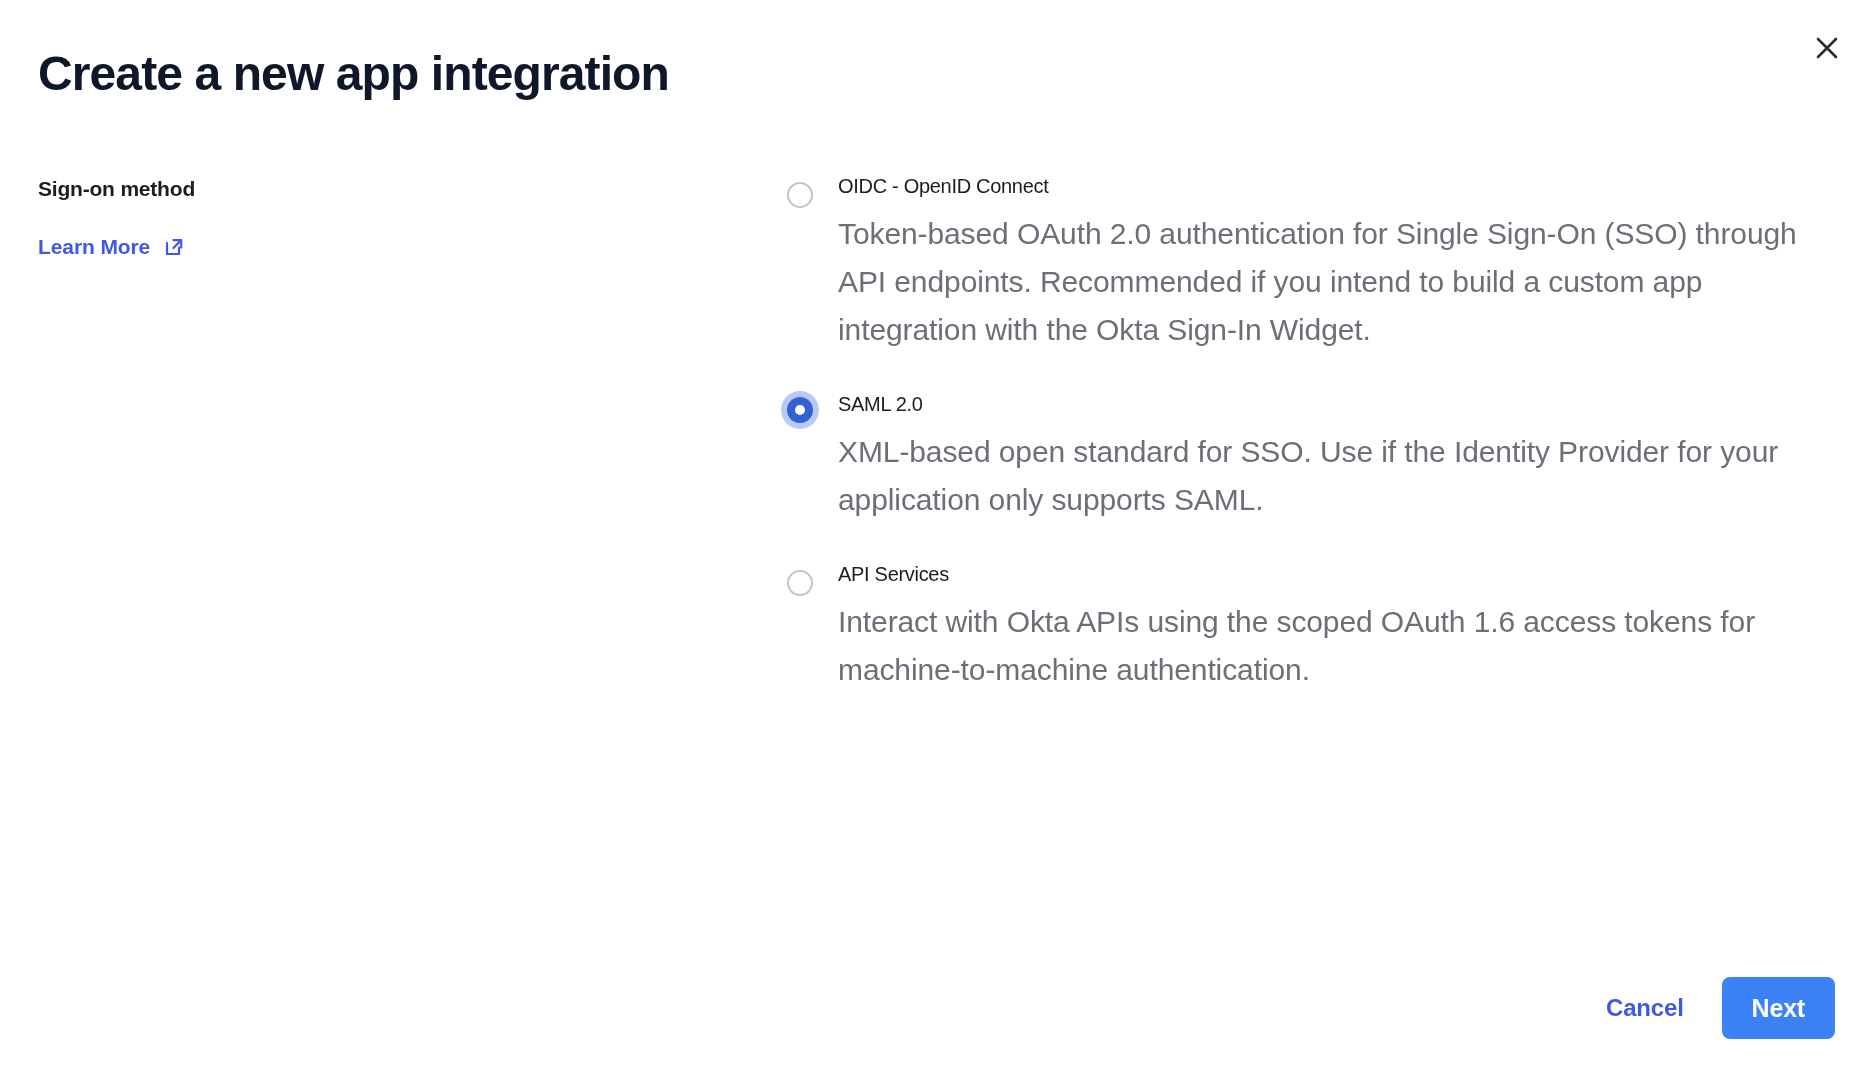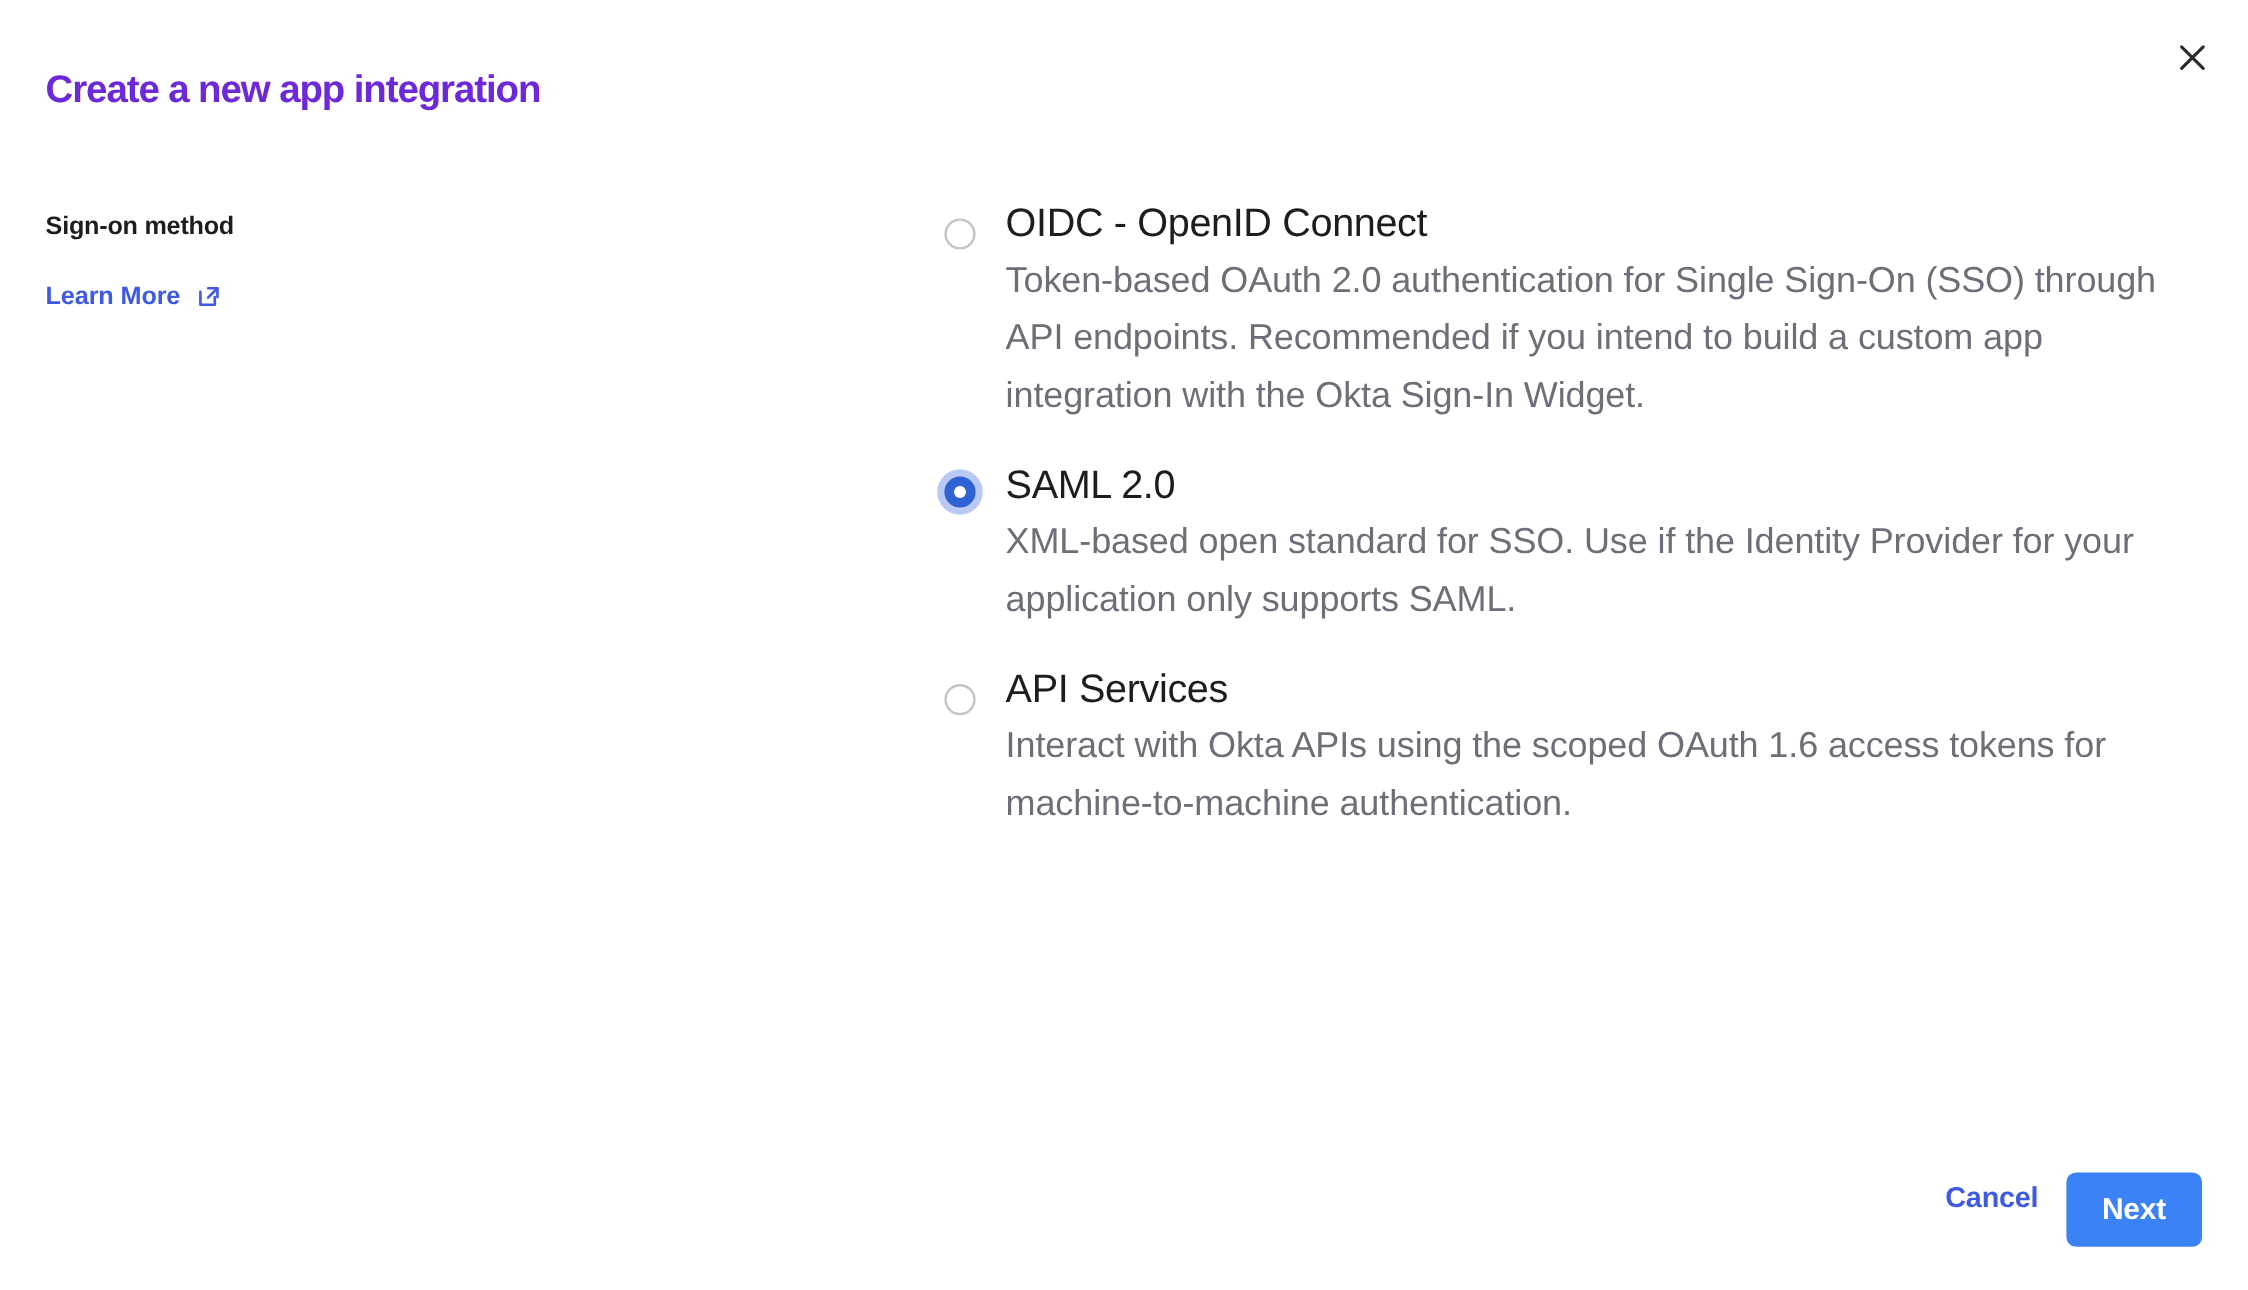--- a/index.html
+++ b/index.html
@@ -37,25 +37,25 @@
     cursor: pointer;
     padding: 0;
   }
   .close-btn svg { display: block; }
 
   
   .page-title {
     position: absolute;
     left: 38px;
     top: 48px;
-    font-size: 32px;
+    font-size: 48px;
     line-height: 52px;
     font-weight: 700;
     letter-spacing: -0.9px;
-    color: #6d28d9;
+    color: #0f172a;
     margin: 0;
     font-family: "Liberation Sans", sans-serif;
   }
 
   
   .left-col {
     position: absolute;
     left: 38px;
     top: 175px;
     width: 560px;
@@ -138,42 +138,42 @@
     justify-content: center;
   }
   .radio.selected .dot {
     width: 10px;
     height: 10px;
     border-radius: 50%;
     background: #ffffff;
   }
 
   .option-title {
-    font-size: 33px;
+    font-size: 20px;
     line-height: 32px;
     color: #1d1d21;
     letter-spacing: -0.3px;
     margin-bottom: 8px;
   }
   .option-desc {
     font-size: 30px;
     line-height: 48px;
     color: #6e6e78;
     letter-spacing: -0.1px;
     max-width: 1000px;
   }
 
   
   .footer {
     position: absolute;
     right: 38px;
     bottom: 36px;
     display: flex;
-    align-items: flex-start;
-    gap: 19px;
+    align-items: center;
+    gap: 34px;
   }
   .btn-cancel {
     background: none;
     border: none;
     padding: 8px 4px;
     font-family: "Liberation Sans", sans-serif;
     font-size: 24px;
     font-weight: 700;
     color: #3f59e4;
     letter-spacing: -0.2px;

